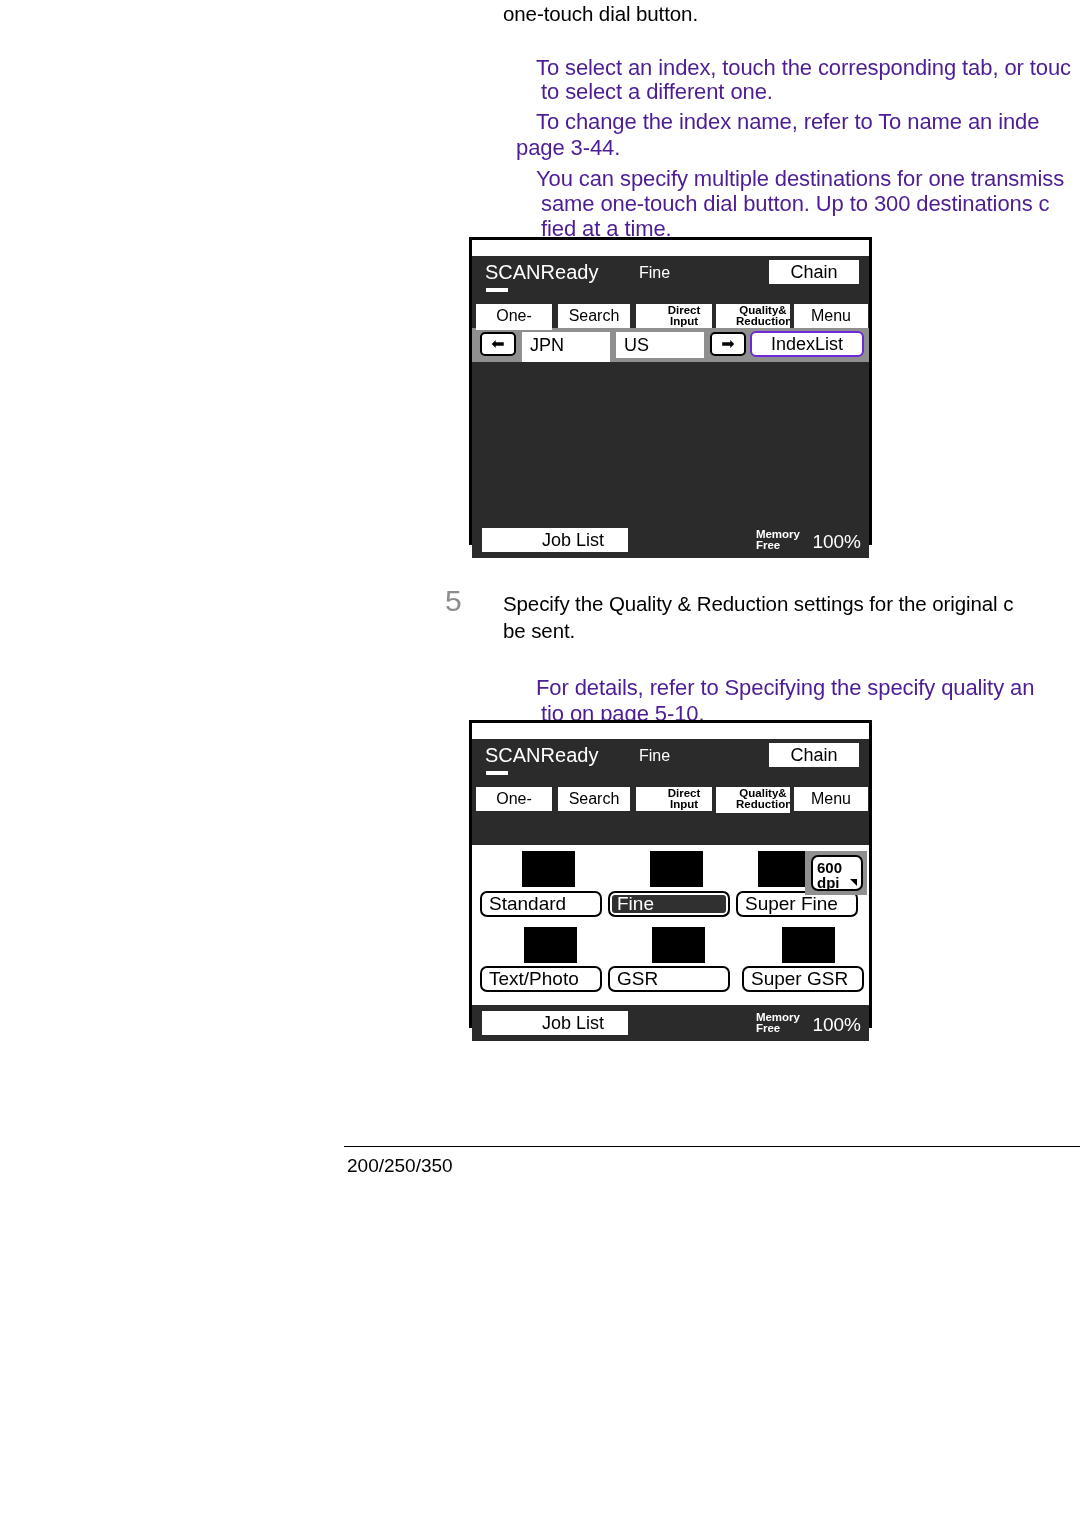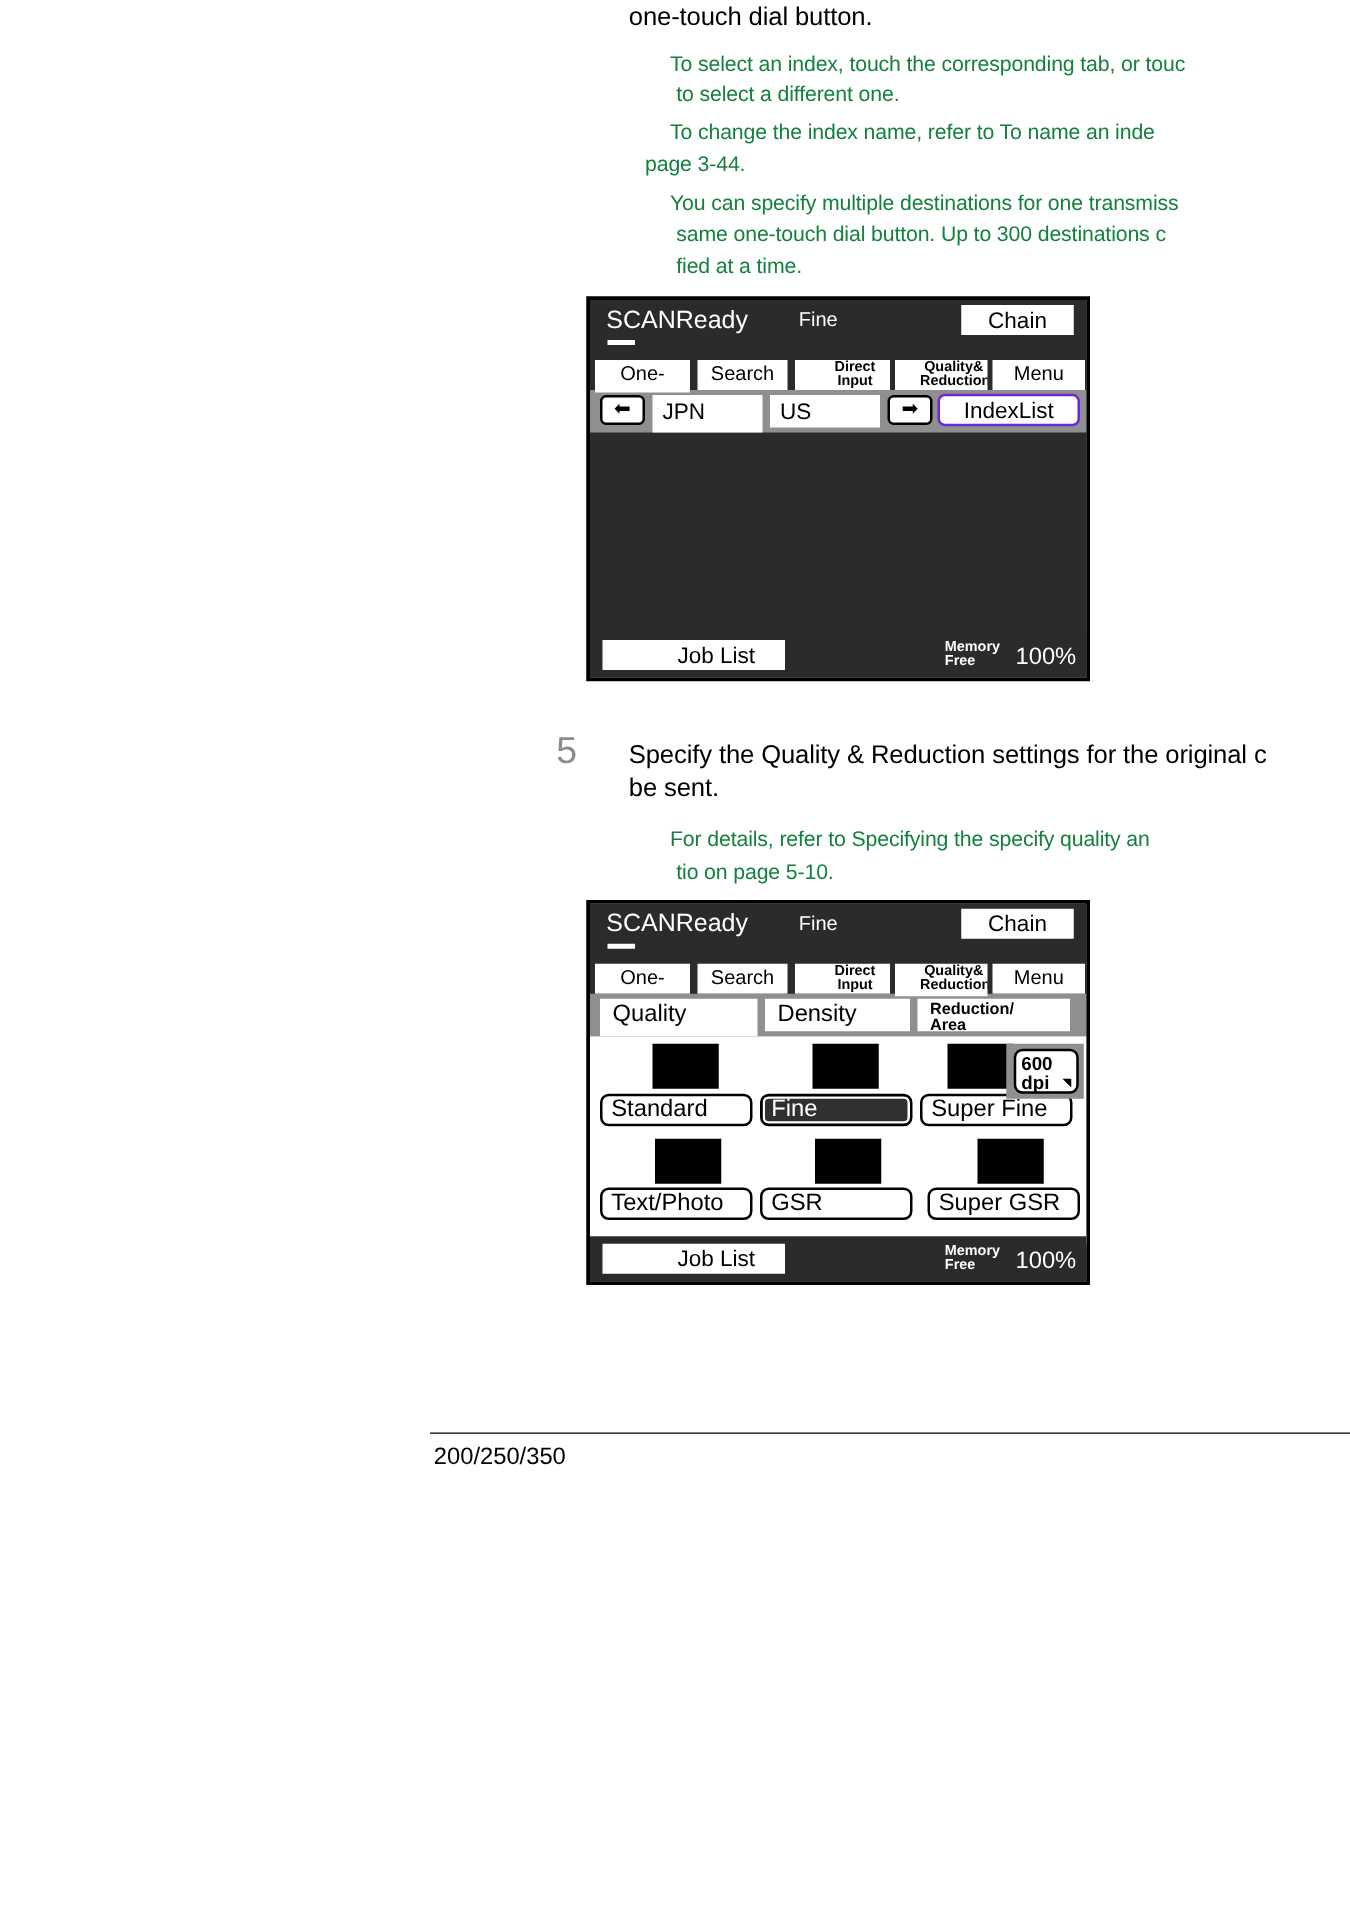--- a/index.html
+++ b/index.html
@@ -26,25 +26,26 @@
   .body-line {
     position: absolute;
     font-size: 20.5px;
     line-height: 28px;
     white-space: nowrap;
     color: #000;
     letter-spacing: -0.1px;
   }
   .note-line {
     position: absolute;
-    font-size: 17px;
+    font-size: 22px;
     line-height: 28px;
     white-space: nowrap;
-    color: #15803d;
+    color: #4c1d95;
     letter-spacing: -0.1px;
+    margin-top: 16px;
   }
   .step-num {
     position: absolute;
     font-size: 30px;
     color: #8c8c8c;
     line-height: 30px;
   }
 
   .footer-rule {
     position: absolute;
@@ -71,20 +72,21 @@
     background: #ffffff;
     box-sizing: border-box;
     font-family: "Liberation Sans", sans-serif;
   }
   .lcd-inner {
     position: relative;
     width: 100%;
     height: 100%;
     background: #2b2b2b;
     box-sizing: border-box;
+    margin-top: 16px;
   }
 
   
   .status-bar {
     position: absolute;
     left: 0; top: 0;
     width: 100%;
     height: 46px;
     background: #2b2b2b;
   }
@@ -478,28 +480,20 @@
           <div class="tab" style="left:86px;width:72px;">Search</div>
           <div class="tab two-line" style="left:164px;width:76px;">
             <span>Direct</span>
             <span>Input</span>
           </div>
           <div class="tab two-line sel" style="left:244px;width:74px;">
             <span>Quality&amp;</span>
             <span>Reduction</span>
           </div>
           <div class="tab" style="left:322px;width:74px;">Menu</div>
-        </div>
-  <div class="subtabrow">
-          <div class="sub-tab sel" style="left:8px;width:126px;">Quality</div>
-          <div class="sub-tab" style="left:140px;width:116px;">Density</div>
-          <div class="sub-tab two-line" style="left:262px;width:122px;">
-            <span>Reduction/</span>
-            <span>Area</span>
-          </div>
         </div>
   <div class="qcontent">
           <div class="qthumb" style="left:50px;top:6px;"></div>
           <div class="qbtn" style="left:8px;top:46px;width:122px;">Standard</div>
           <div class="qthumb" style="left:178px;top:6px;"></div>
           <div class="qbtn sel" style="left:136px;top:46px;width:122px;">Fine</div>
           <div class="qthumb" style="left:286px;top:6px;"></div>
           <div class="qbtn" style="left:264px;top:46px;width:122px;">Super Fine</div>
           <div class="qthumb" style="left:52px;top:82px;"></div>
           <div class="qbtn" style="left:8px;top:121px;width:122px;">Text/Photo</div>

